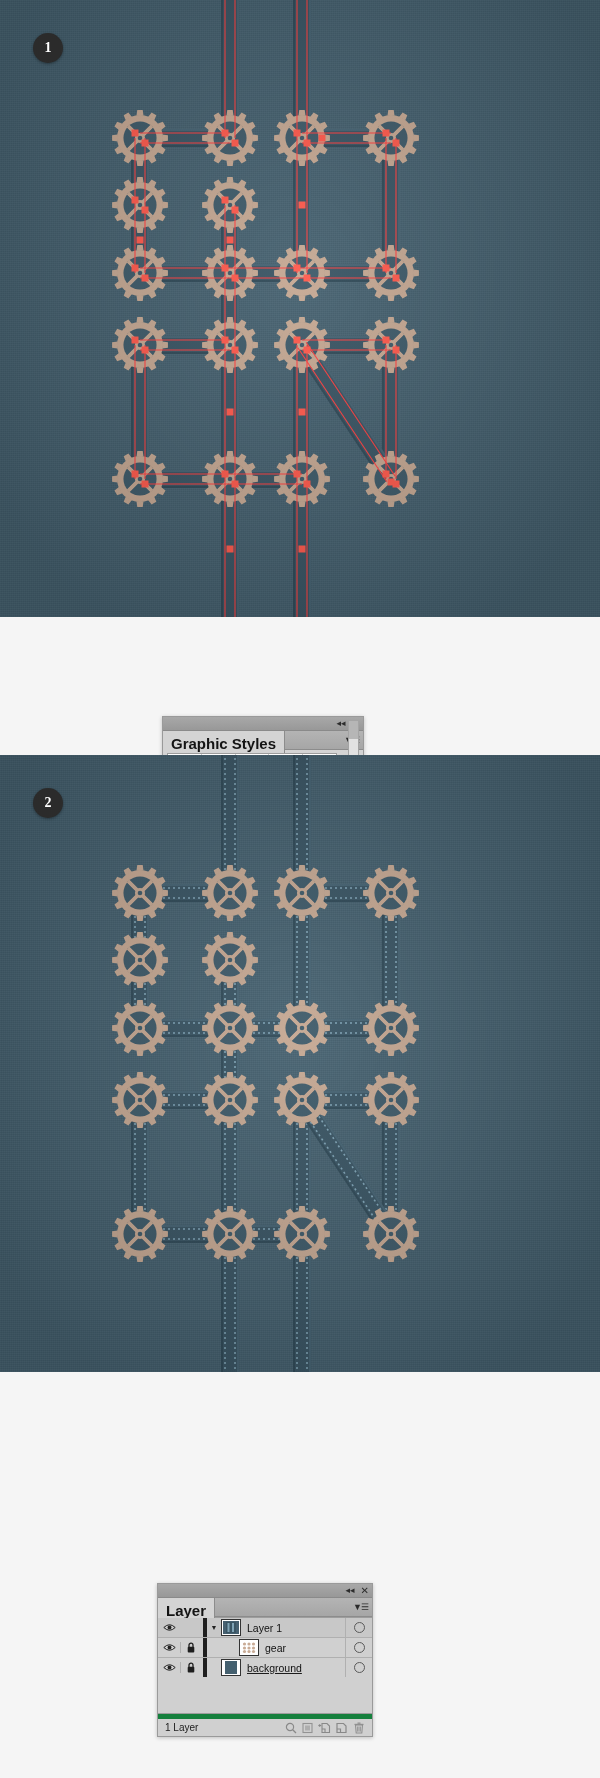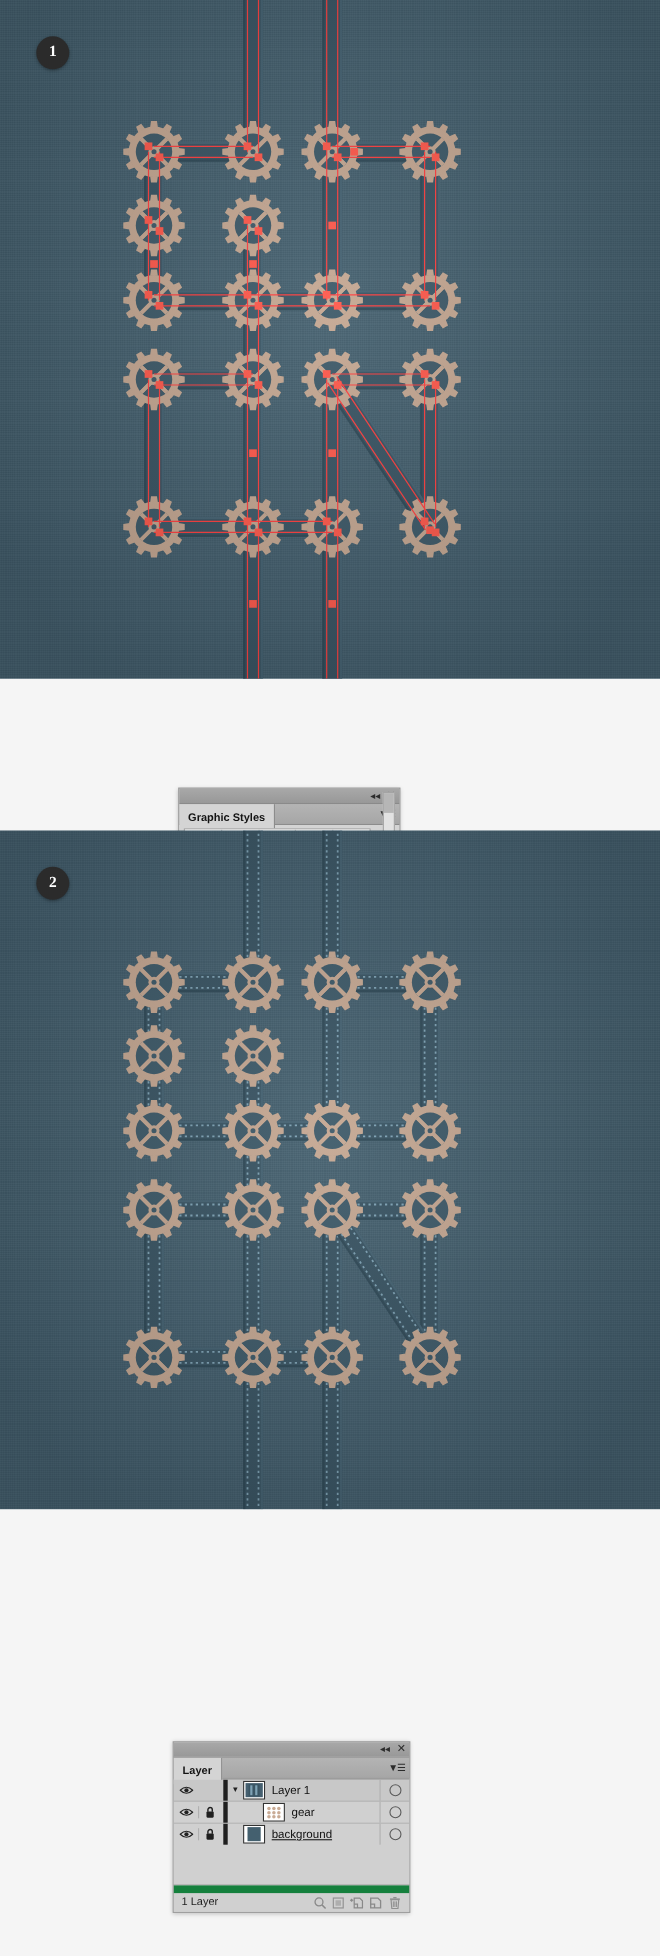--- a/index.html
+++ b/index.html
@@ -49,30 +49,30 @@
   .panel .titlebar .tb-ctrls{
     position:absolute;right:3px;top:0;height:13px;display:flex;align-items:center;gap:6px;
     font-size:9px;color:#2d2d2d;line-height:1;
   }
   .panel .tabrow{
     height:18px;background:linear-gradient(#a0a0a0,#949494);
     display:flex;align-items:stretch;position:relative;border-bottom:1px solid #8c8c8c;
   }
   .panel .tab{
     background:#d4d4d4;padding:12px 8px;display:flex;align-items:center;
-    font-size:10px;font-weight:bold;color:#141414;border-right:1px solid #8c8c8c;
+    font-size:15px;font-weight:bold;color:#141414;border-right:1px solid #8c8c8c;
   }
   .panel .tabfill{flex:1;background:linear-gradient(#b4b4b4,#a6a6a6);}
   .panel .menuicon{
     position:absolute;right:4px;top:50%;transform:translateY(-50%);
     font-size:9px;color:#2b2b2b;letter-spacing:-1px;
   }
   .panel .body{background:#d4d4d4;padding:0;}
   .panel .footer{
-    height:17px;background:#d0d0d0;border-top:7px solid #15803d;
+    height:17px;background:#d0d0d0;border-top:5px solid #15803d;
     display:flex;align-items:center;padding:0 5px;gap:0;
   }
   .panel .footer .spacer{flex:1;}
   .ficon{width:17px;height:15px;display:flex;align-items:center;justify-content:center;opacity:.62;}
   .ficon svg{display:block;}
 
   
   .gs-wrap{padding:3px 4px 0 4px;position:relative;}
   .gs-grid{
     display:flex;background:#fff;border:1px solid #9d9d9d;width:168px;height:34px;

